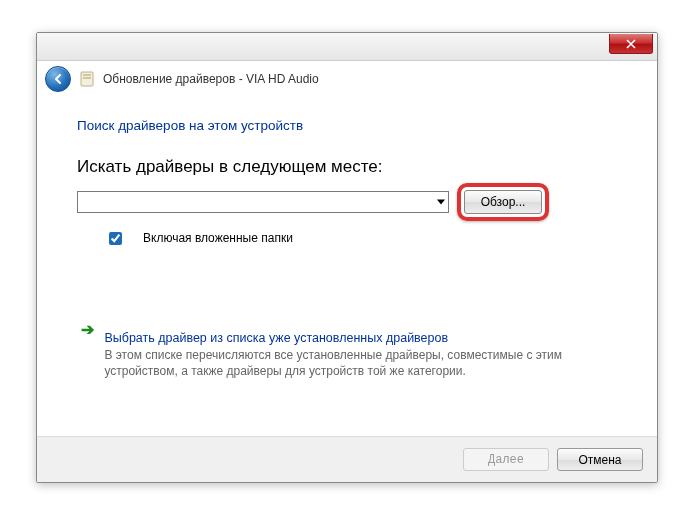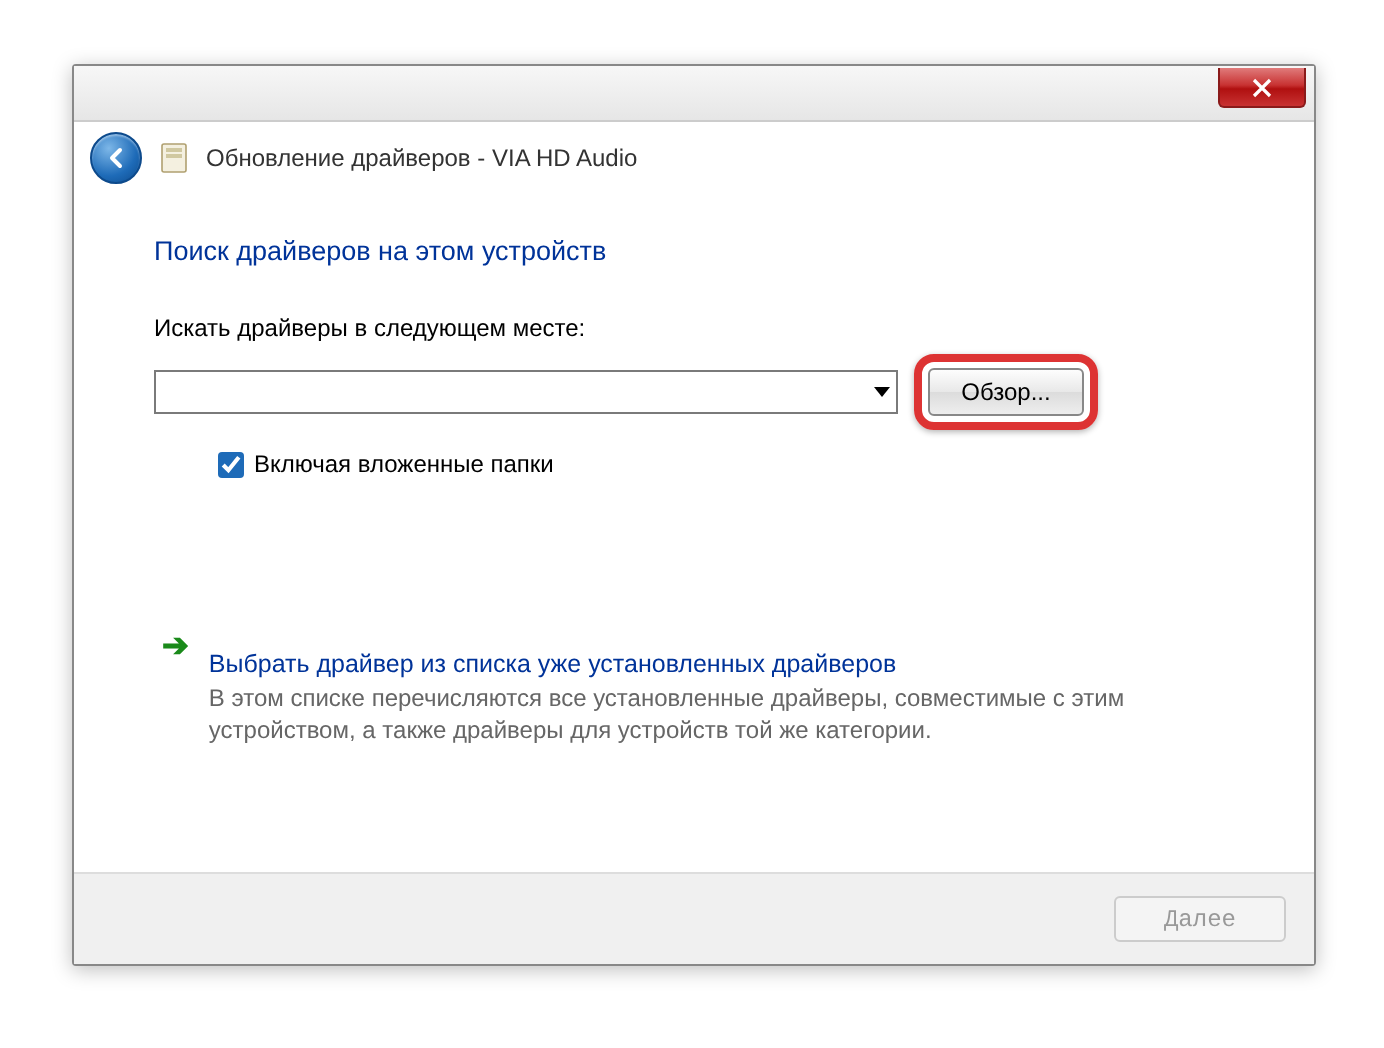--- a/index.html
+++ b/index.html
@@ -81,21 +81,21 @@
   .content {
     padding: 22px 40px 0 40px;
   }
   .heading {
     color: #003399;
     font-size: 13.5px;
     margin-bottom: 24px;
     font-weight: normal;
   }
   .field-label {
-    font-size: 12px;
+    font-size: 17px;
     color: #000;
     margin-bottom: 6px;
   }
   .path-row {
     display: flex;
     align-items: center;
     gap: 8px;
   }
   .combo {
     position: relative;
@@ -134,21 +134,21 @@
     border: 1px solid #888;
     border-radius: 3px;
     font-family: inherit;
     font-size: 12px;
     cursor: pointer;
   }
   .checkbox-row {
     margin-top: 10px;
     display: flex;
     align-items: center;
-    gap: 5px;
+    gap: 21px;
     padding-left: 32px;
   }
   .checkbox-row input { margin: 0; accent-color: #1e6bb8; }
   .checkbox-row label { font-size: 12px; }
   .option-block {
     margin-top: 70px;
     display: flex;
     gap: 10px;
     cursor: pointer;
     padding: 6px 4px;
@@ -257,15 +257,16 @@
       <span class="option-arrow">➔</span>
       <div class="option-text">
         <div class="option-title">Выбрать драйвер из списка уже установленных драйверов</div>
         <div class="option-desc">В этом списке перечисляются все установленные драйверы, совместимые с этим устройством, а также драйверы для устройств той же категории.</div>
       </div>
     </div>
   </div>
 
   <div class="footer">
     <button disabled="">Далее</button>
+    <button>Отмена</button>
   </div>
 
 </div>
 
 </body></html>

